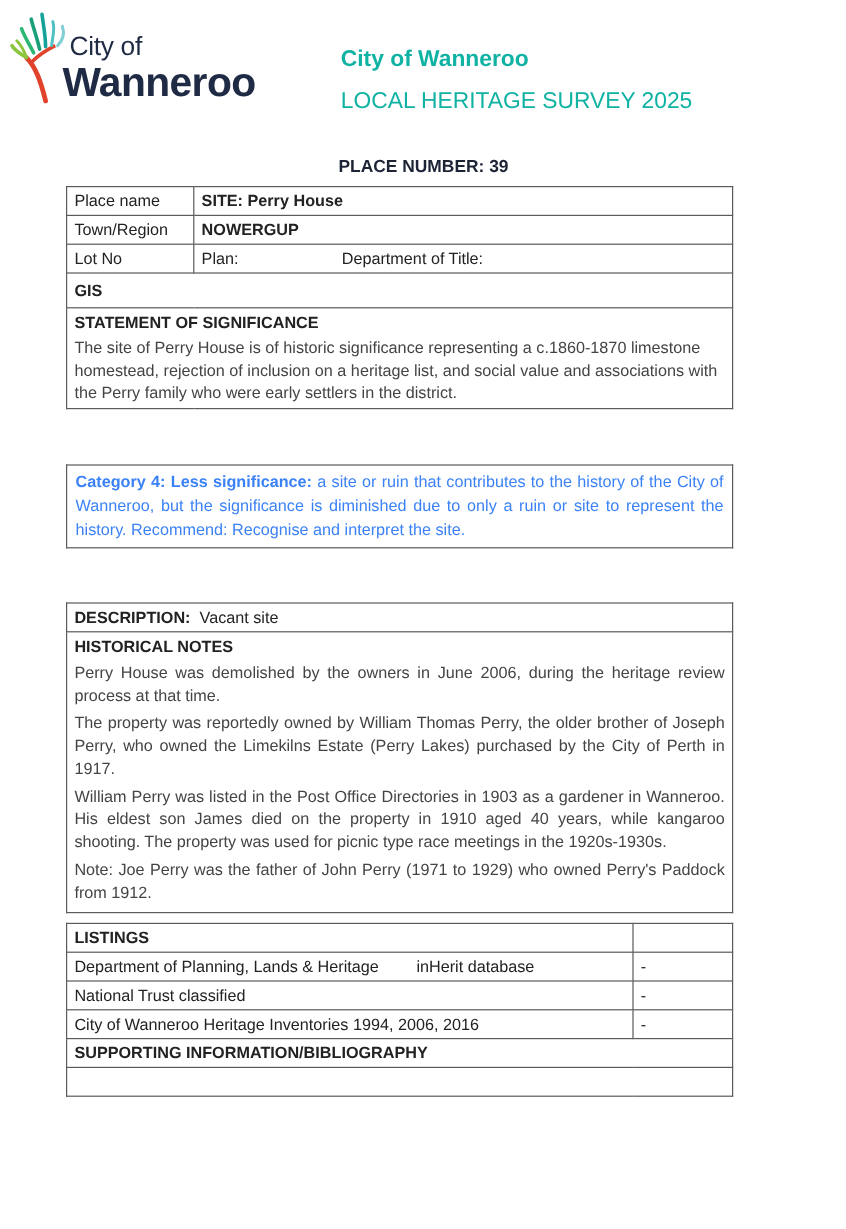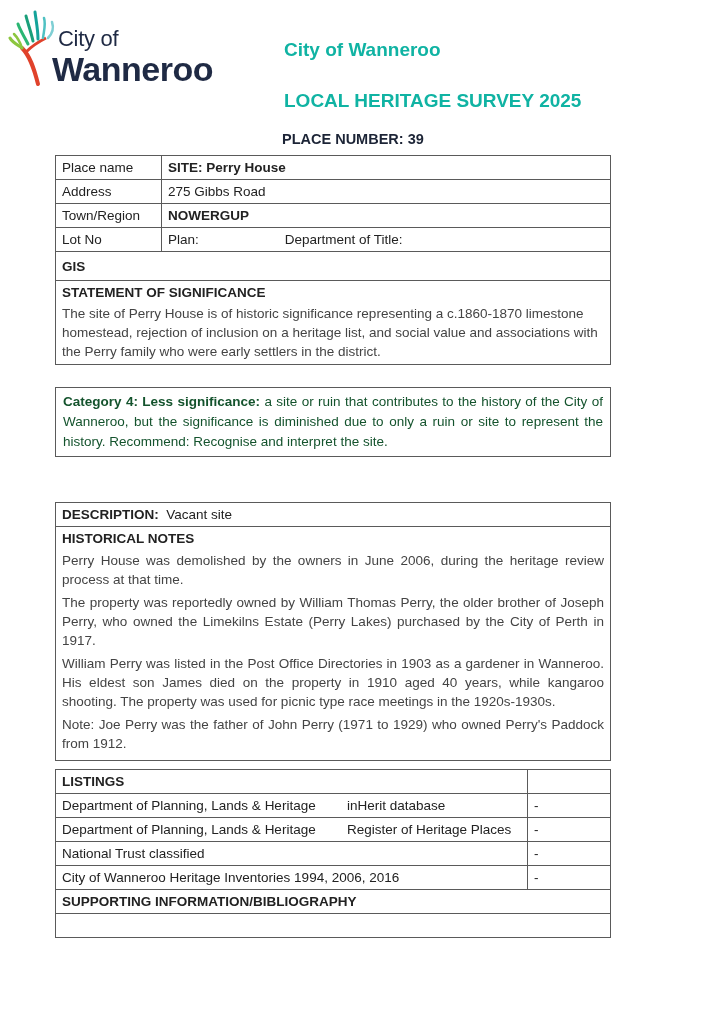--- a/index.html
+++ b/index.html
@@ -5,35 +5,35 @@
   * { box-sizing: border-box; margin: 0; padding: 0; }
   html, body { width: 705px; height: 1024px; background: #ffffff; }
   body { position: relative; font-family: "Liberation Sans", sans-serif; color: #1a1a1a; overflow: hidden; }
 
   .logo { position: absolute; left: 8px; top: 8px; width: 220px; height: 80px; }
   .logo svg { position: absolute; left: 0; top: 0; }
   .logo-city { position: absolute; left: 50px; top: 18px; font-size: 22px; color: #1f2a44; letter-spacing: -0.3px; }
   .logo-wanneroo { position: absolute; left: 44px; top: 42px; font-size: 34px; font-weight: bold; color: #1f2a44; letter-spacing: -0.5px; }
 
   .hdr1 { position: absolute; left: 284px; top: 39px; font-size: 19px; font-weight: bold; color: #10b3a3; }
-  .hdr2 { position: absolute; left: 284px; top: 90px; font-size: 19px; font-weight: bold; color: #10b3a3; }
+  .hdr2 { position: absolute; left: 284px; top: 74px; font-size: 19px; font-weight: normal; color: #10b3a3; }
   .placenum { position: absolute; left: 282px; top: 131px; font-size: 14.5px; font-weight: bold; color: #1c2436; }
 
   table { border-collapse: collapse; position: absolute; left: 55px; width: 556px; font-size: 13.5px; }
   td { border: 1.5px solid #5a5a5a; padding: 3px 6px; vertical-align: middle; color: #222; }
   .b { font-weight: bold; }
   .para { color: #444; line-height: 19px; font-size: 13.5px; }
   .just { text-align: justify; }
 
   #t1 { top: 155px; }
   #t1 td.lbl { width: 106px; height: 24px; }
   #t1 .lotrow span.cert { margin-left: 86px; }
 
   #t2 { top: 387px; }
-  #t2 td { padding: 4px 7px; line-height: 20px; color: #14532d; margin-left: 36px; }
+  #t2 td { padding: 4px 7px; line-height: 20px; color: #3b82f6; margin-left: 36px; }
 
   #t3 { top: 470px; margin-top: 32px; }
   #t3 td { padding: 3px 6px; }
   #t3 p { margin: 0 0 4px 0; }
 
   #t4 { top: 769px; }
   #t4 td { height: 24px; }
   #t4 td.dash { width: 83px; }
   .sub { display: inline-block; width: 285px; }
 </style>
@@ -58,24 +58,20 @@
 
 <div class="hdr1">City of Wanneroo</div>
 <div class="hdr2">LOCAL HERITAGE SURVEY 2025</div>
 <div class="placenum">PLACE NUMBER: 39</div>
 
 <table id="t1">
   <tbody>
       <tr>
     <td class="lbl">Place name</td>
     <td class="b">SITE: Perry House</td>
-  </tr>
-  <tr>
-    <td class="lbl">Address</td>
-    <td>275 Gibbs Road</td>
   </tr>
   <tr>
     <td class="lbl">Town/Region</td>
     <td class="b">NOWERGUP</td>
   </tr>
   <tr class="lotrow">
     <td class="lbl">Lot No</td>
     <td>
       <span>Plan:</span><span class="cert">Department of Title:</span>
     </td>
@@ -121,24 +117,20 @@
   <tbody>
       <tr>
     <td class="b">LISTINGS</td>
     <td class="dash"></td>
   </tr>
   <tr>
     <td><span class="sub">Department of Planning, Lands &amp; Heritage</span><span>inHerit database</span></td>
     <td class="dash">-</td>
   </tr>
   <tr>
-    <td><span class="sub">Department of Planning, Lands &amp; Heritage</span><span>Register of Heritage Places</span></td>
-    <td class="dash">-</td>
-  </tr>
-  <tr>
     <td>National Trust classified</td>
     <td class="dash">-</td>
   </tr>
   <tr>
     <td>City of Wanneroo Heritage Inventories 1994, 2006, 2016</td>
     <td class="dash">-</td>
   </tr>
   <tr>
     <td colspan="2" class="b">SUPPORTING INFORMATION/BIBLIOGRAPHY</td>
   </tr>

